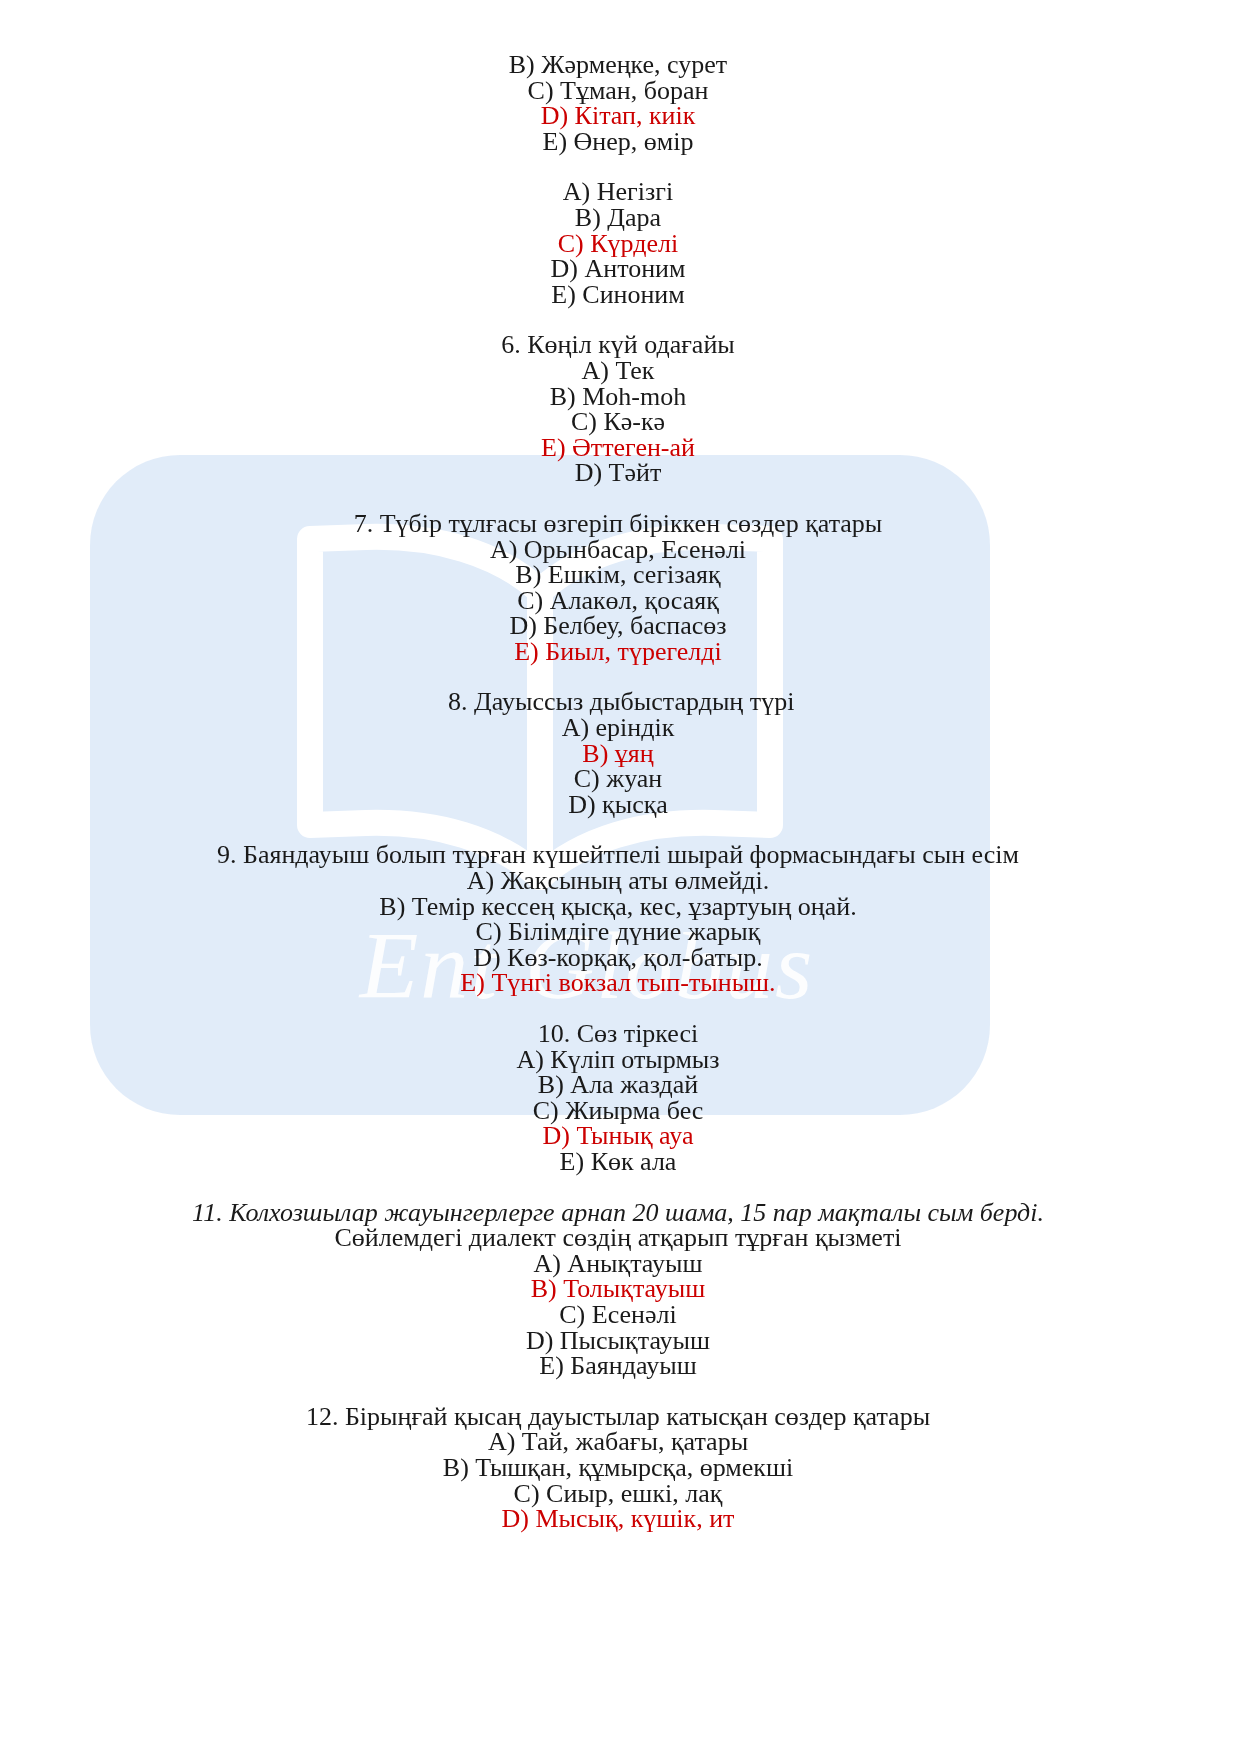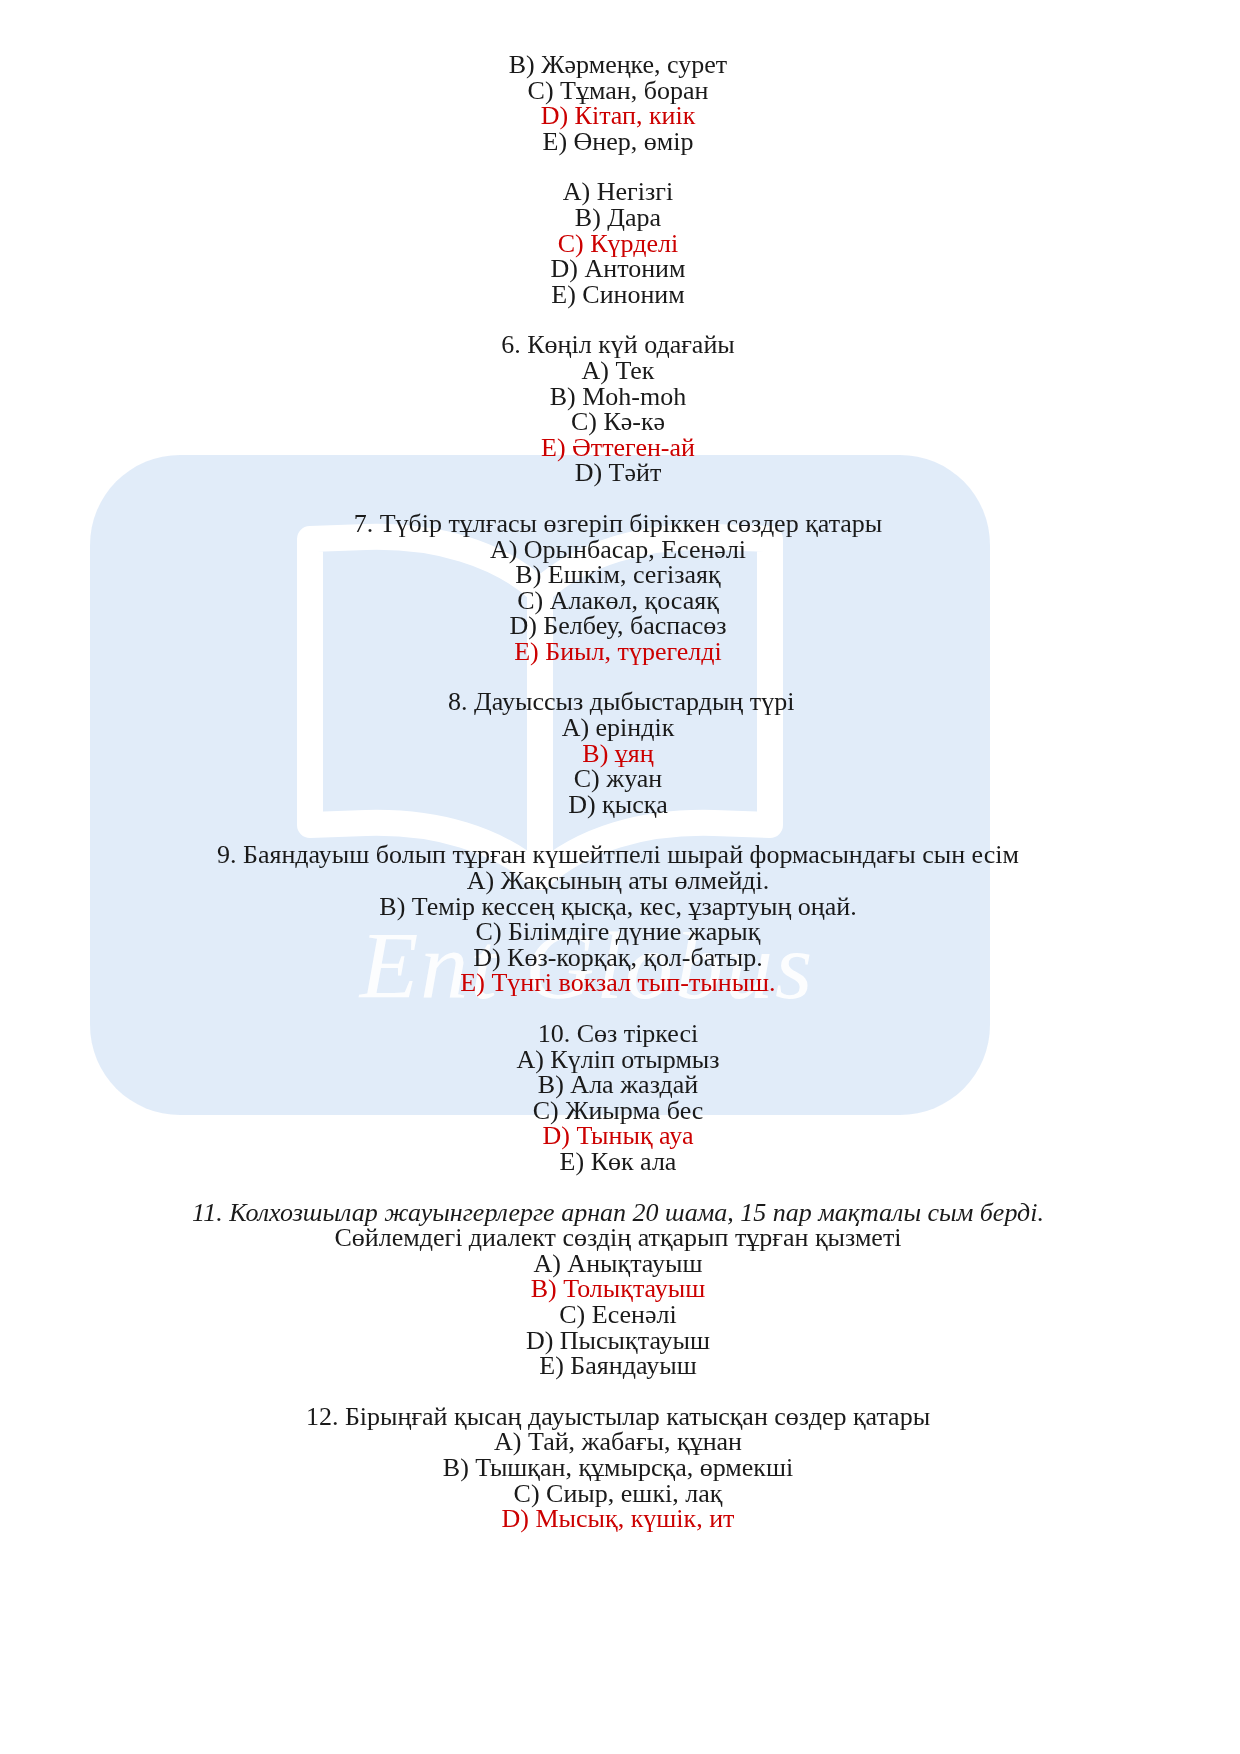--- a/index.html
+++ b/index.html
@@ -166,20 +166,20 @@
         <div class="line">Сөйлемдегі диалект сөздің атқарып тұрған қызметі</div>
         <div class="line">A) Анықтауыш</div>
         <div class="line answer">B) Толықтауыш</div>
         <div class="line">C) Есенәлі</div>
         <div class="line">D) Пысықтауыш</div>
         <div class="line">E) Баяндауыш</div>
       </div>
       <div class="gap"></div>
       <div>
         <div class="line">12. Бірыңғай қысаң дауыстылар катысқан сөздер қатары</div>
-        <div class="line">A) Тай, жабағы, құнан</div>
+        <div class="line">A) Тай, жабағы, қатары</div>
         <div class="line">B) Тышқан, құмырсқа, өрмекші</div>
         <div class="line">C) Сиыр, ешкі, лақ</div>
         <div class="line answer">D) Мысық, күшік, ит</div>
       </div>
     </div>
 
 </div>
 
 </body></html>

